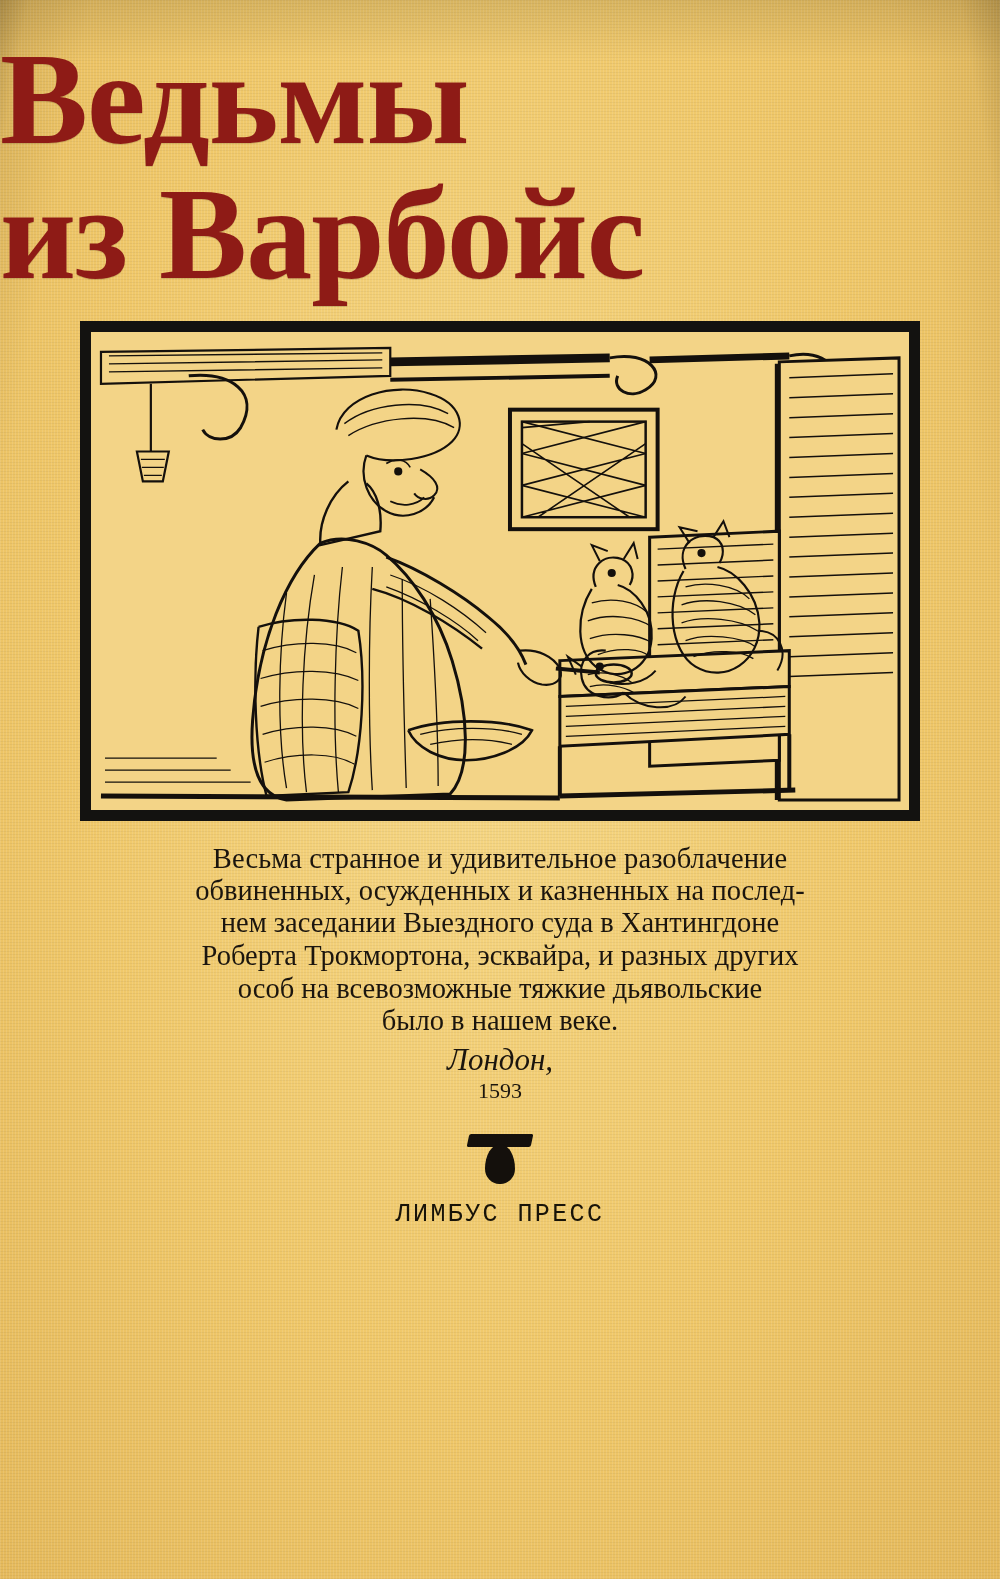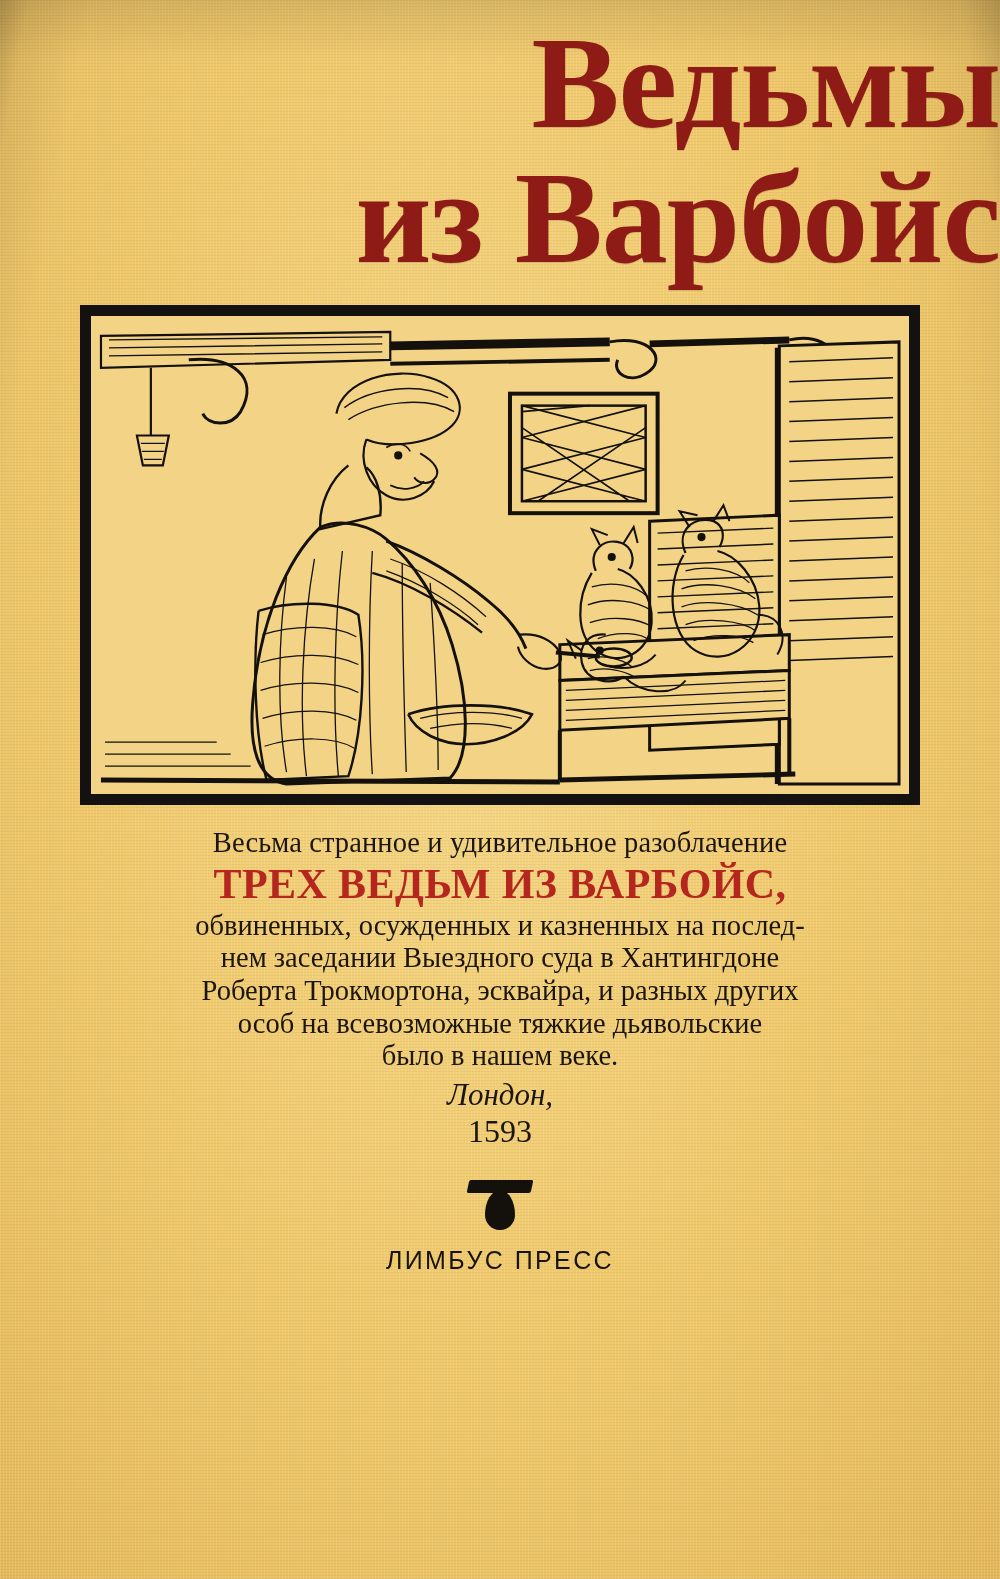--- a/index.html
+++ b/index.html
@@ -32,22 +32,22 @@
     inset: 0;
     background: linear-gradient(100deg, rgba(0,0,0,0.20) 0px, rgba(0,0,0,0.06) 28px, rgba(0,0,0,0.00) 90px),
                 linear-gradient(260deg, rgba(0,0,0,0.16) 0px, rgba(0,0,0,0.03) 40px, rgba(0,0,0,0.00) 110px),
                 linear-gradient(180deg, rgba(0,0,0,0.10) 0px, rgba(0,0,0,0.00) 60px);
     pointer-events: none;
   }
   .layer { position: relative; z-index: 3; }
 
   
   .title-block {
-    padding-top: 18px;
-    text-align: right;
+    padding-top: 34px;
+    text-align: left;
     color: #8c1515;
   }
   .title-line {
     font-family: "Liberation Serif", serif;
     font-weight: bold;
     color: #8e1b16;
     line-height: 0.98;
     letter-spacing: -1px;
     text-shadow: 0 1px 0 rgba(0,0,0,0.12);
   }
@@ -93,21 +93,21 @@
     line-height: 1.145;
     letter-spacing: 0px;
   }
   .blurb .place {
     font-size: 31px;
     line-height: 1.18;
     margin-top: 4px;
     font-style: italic;
   }
   .blurb .year {
-    font-size: 32px;
+    font-size: 22px;
     line-height: 1.15;
   }
 
   
   .publisher {
     margin: 26px auto 0;
     text-align: center;
   }
   .pub-mark {
     width: 76px;
@@ -131,21 +131,21 @@
     top: 14px;
     width: 30px;
     height: 40px;
     background: #14100c;
     border-radius: 50% 50% 48% 48% / 62% 62% 38% 38%;
   }
   .pub-name {
     font-size: 25px;
     letter-spacing: 2.4px;
     color: #181308;
-    font-family: Liberation Sans, sans-serif;
+    font-family: Liberation Mono, monospace;
   }
 </style>
 </head>
 <body>
 
 <div id="cover">
 
   <div class="layer">
 
     <div class="title-block">
@@ -280,21 +280,20 @@
           <path d="M10 466 L470 468" stroke-width="5"></path>
           <g stroke-width="1.2">
             <path d="M14 452 L160 452 M14 440 L140 440 M14 428 L126 428"></path>
           </g>
         </g>
       </svg>
     </div>
 
     <div class="blurb">
       <div class="l1">Весьма странное и удивительное разоблачение</div>
-      <div class="l2">ТРЕХ ВЕДЬМ ИЗ ВАРБОЙС,</div>
       <div class="body">
         <p>обвиненных, осужденных и казненных на послед-</p>
         <p>нем заседании Выездного суда в Хантингдоне</p>
         <p>Роберта Трокмортона, эсквайра, и разных других</p>
         <p>особ на всевозможные тяжкие дьявольские</p>
         <p>было в нашем веке.</p>
       </div>
       <div class="place">Лондон,</div>
       <div class="year">1593</div>
     </div>

